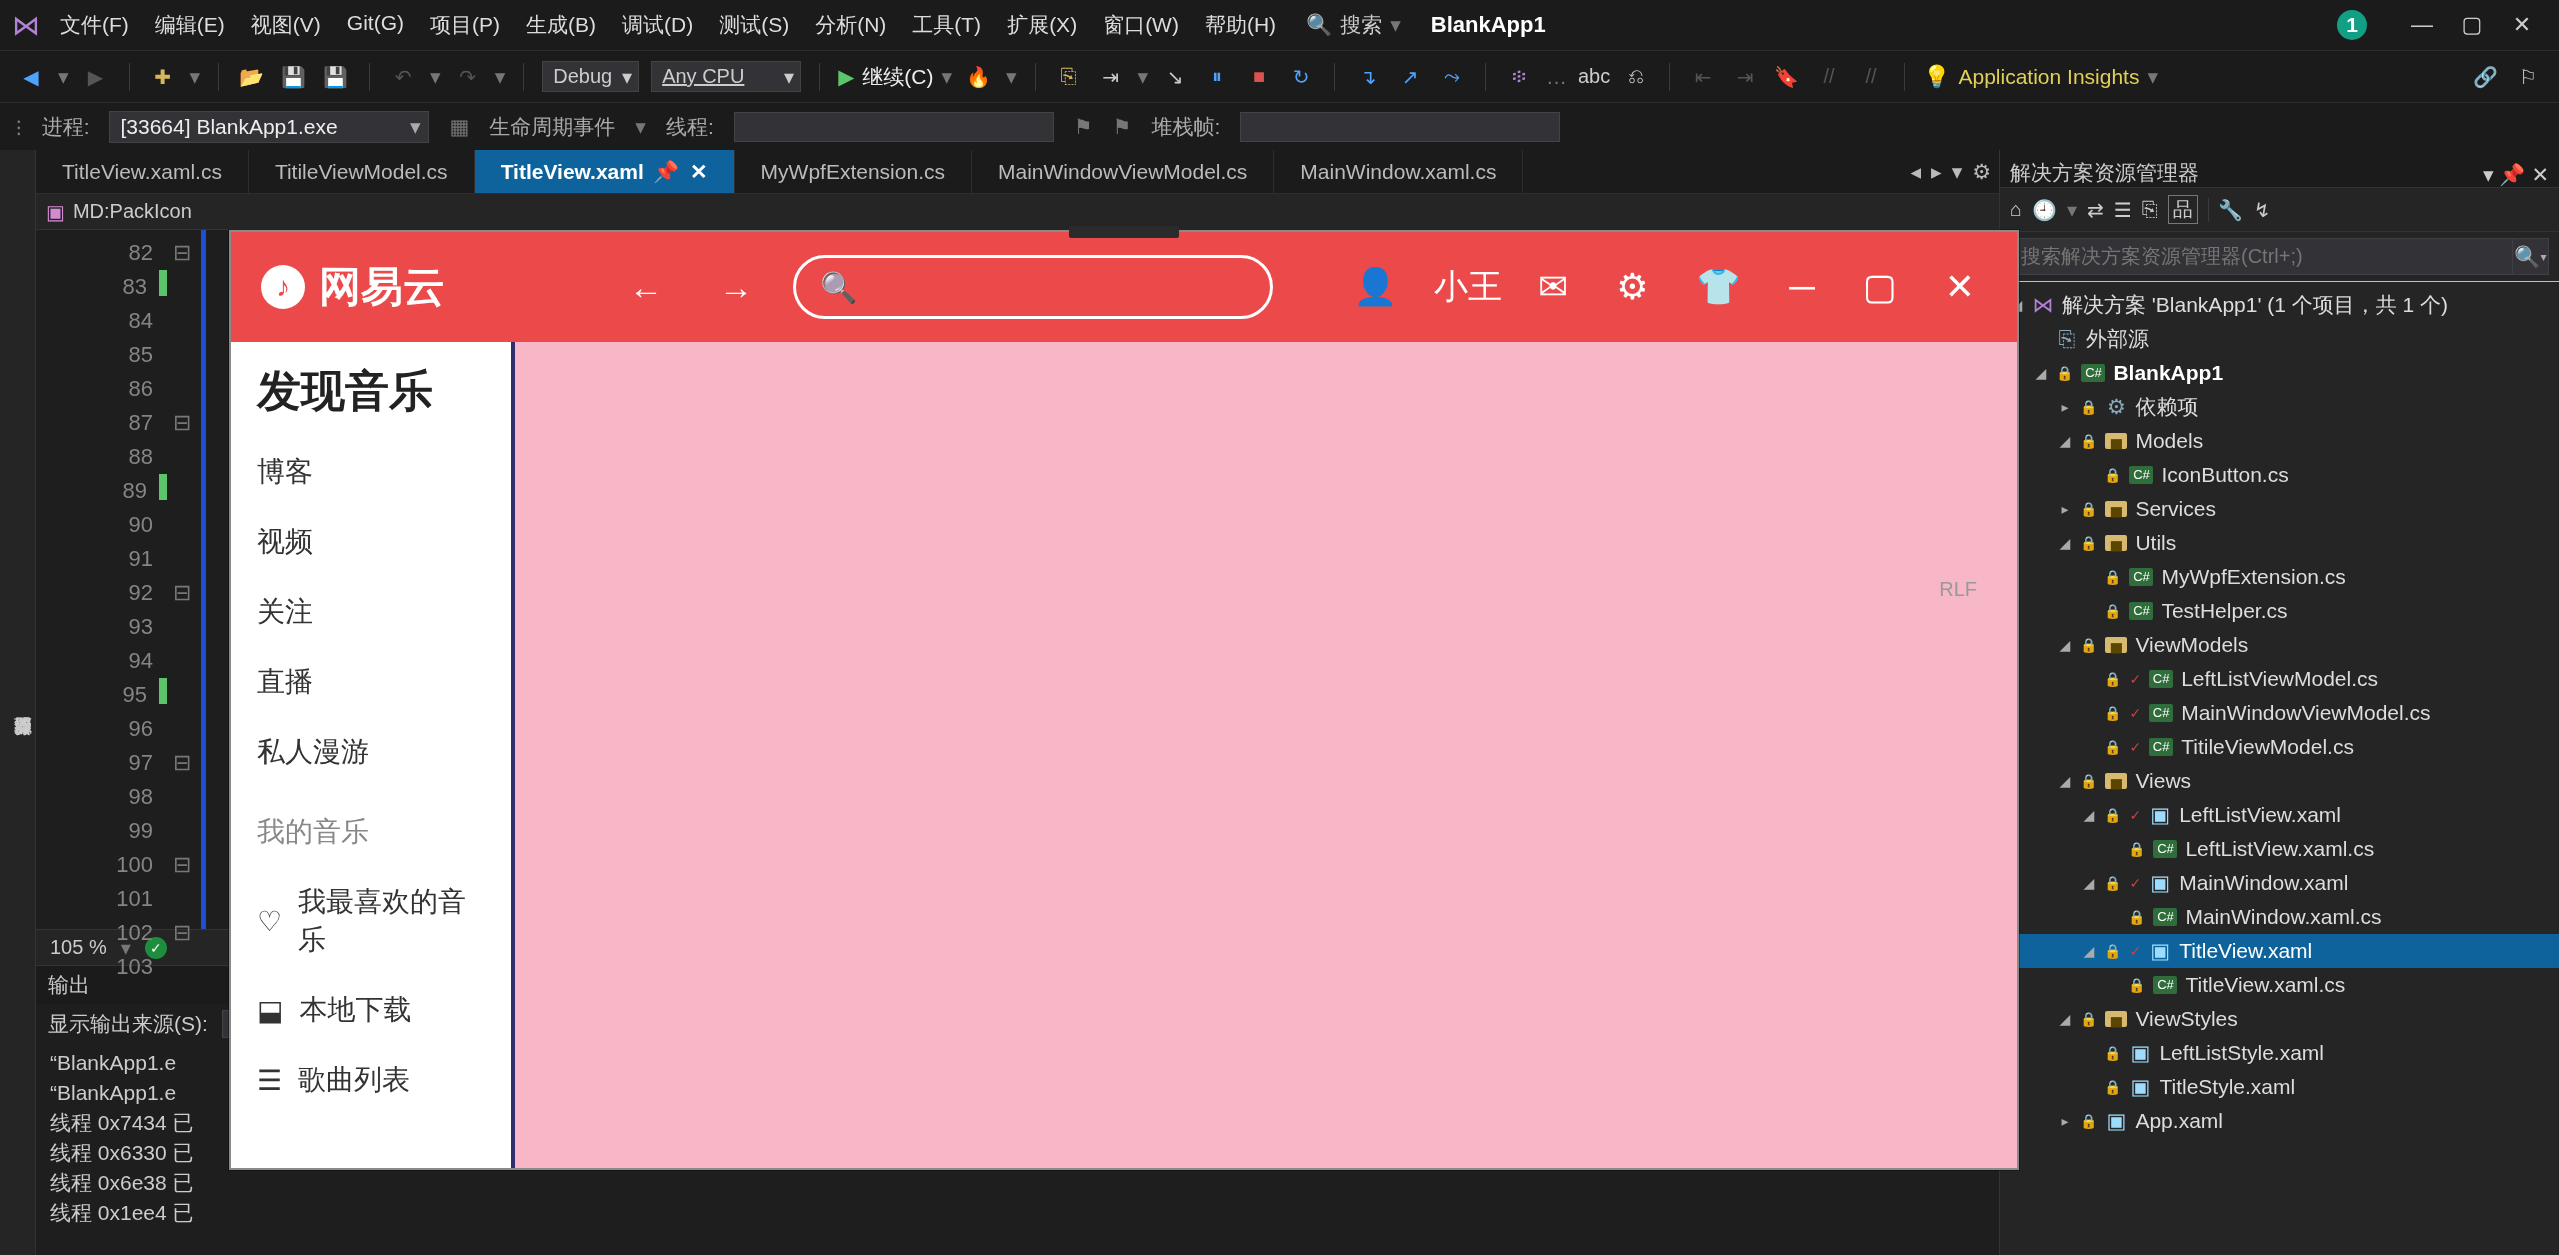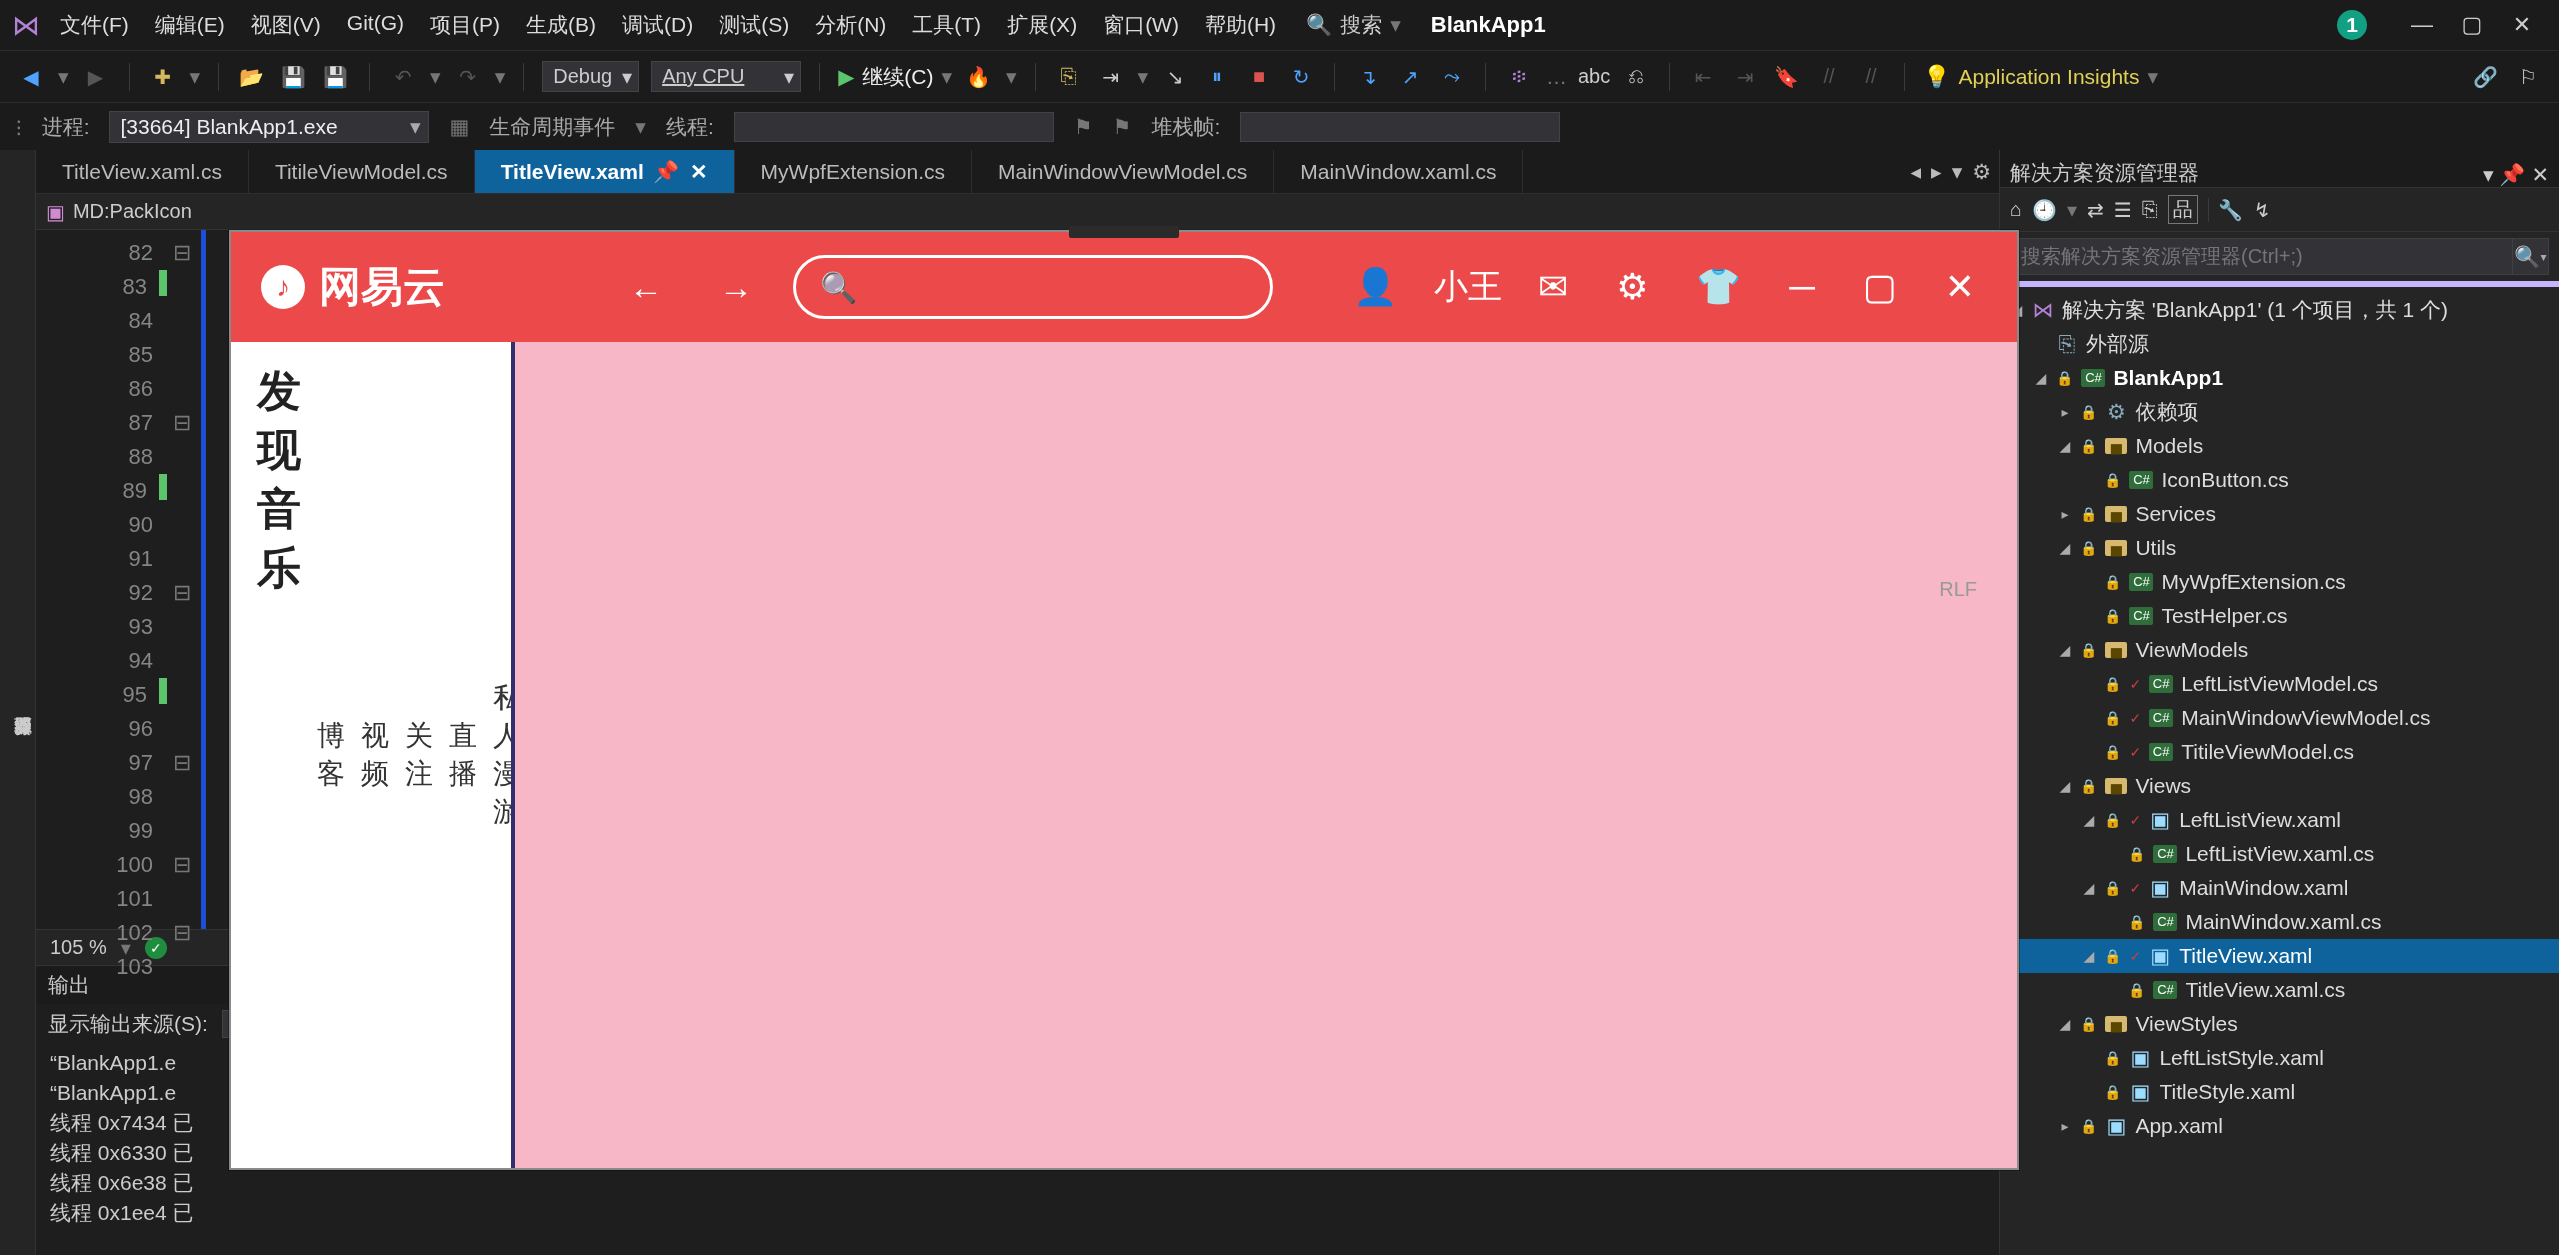--- a/index.html
+++ b/index.html
@@ -68,40 +68,40 @@
 .preview { position: absolute; left: 193px; top: 0; width: 1790px; height: 940px; background: #fff; border: 2px solid #8a8a8a; display: flex; flex-direction: column; box-shadow: 0 0 0 1px rgba(0,0,0,.3); }
 .preview-title { height: 110px; background: #ec4a4a; display: flex; align-items: center; padding: 0 30px; gap: 24px; color: #fff; }
 .preview-title .brand { display:flex; align-items:center; gap:14px; font-size: 42px; font-weight: 600; }
 .preview-title .brand .bicon { width: 44px; height: 44px; border-radius: 50%; background: #fff; color: #ec4a4a; display:flex; align-items:center; justify-content:center; font-weight:700; font-size: 28px;}
 .preview-title .nav { font-size: 34px; padding: 0 16px; }
 .preview-title .searchpill { flex: 0 0 480px; height: 64px; border: 3px solid #fff; border-radius: 40px; display: flex; align-items: center; padding: 0 24px; background: transparent; color: #fff; font-size: 30px; }
 .preview-title .spacer { flex: 1; }
 .preview-title .rico { font-size: 36px; padding: 0 12px; }
 .preview-title .uname { font-size: 34px; }
 .preview-body { flex: 1; display: flex; }
-.preview-side { width: 280px; background: #fff; color: #333; padding: 20px 26px; font-size: 28px; display: flex; gap: 16px; }
+.preview-side { width: 280px; background: #fff; color: #333; padding: 20px 26px; font-size: 28px; display: flex; flex-direction: column; gap: 32px; }
 .preview-side h2 { font-size: 44px; color: #222; font-weight: 700; }
 .preview-side .grp { color: #888; margin-top: 10px; }
 .preview-side .itm { display:flex; align-items:center; gap: 16px; color:#333; }
 .preview-main { flex: 1; background: #f7b7c6; border-left: 4px solid #2f2f70; }
 .preview-handle { position: absolute; top: -6px; left: 50%; transform: translateX(-50%); width: 110px; height: 12px; background: #2b2b2b; border-radius: 2px; }
 
 
 .outputwrap { height: 290px; background: #1e1e1e; border-top: 1px solid #333; display:flex; flex-direction:column; }
 .outputhdr { height: 38px; background: #1b1b1c; display: flex; align-items: center; padding: 0 12px; color: #ccc; font-size: 21px; justify-content: space-between;}
 .outputhdr .x { color:#ccc; }
 .outputsub { height: 40px; display:flex; align-items:center; padding: 0 12px; color:#ccc; gap: 14px; font-size: 21px; }
 .outputsub .srcbox { background: #333337; border:1px solid #434346; width: 260px; height:28px;}
 .outputbody { flex:1; padding: 4px 14px; font-family: Consolas, monospace; font-size: 21px; color: #ccc; line-height: 30px; overflow:hidden;}
 
 
 .soln-title { height: 38px; background: #1b1b1c; display:flex; align-items:flex-end; justify-content:space-between; padding: 0 10px; color:#ccc; font-size:21px; border-bottom:1px solid #333;}
 .soln-tools { height: 44px; display:flex; align-items:center; gap: 10px; padding: 0 10px; border-bottom: 1px solid #333; color:#ccc; font-size:20px;}
 .soln-tools .sep { width:1px; height:24px; background:#3a3a3c;}
-.soln-search { display:flex; padding: 6px 10px; border-bottom: 6px solid #c4b5fd; }
+.soln-search { display:flex; padding: 6px 10px; border-bottom: 1px solid #c4b5fd; }
 .soln-search input { flex:1; background:#333337; border:1px solid #3f3f46; color:#8a8a8a; padding: 6px 10px; font-size:20px;}
 .soln-search .mag { width: 36px; background:#333337; border:1px solid #3f3f46; border-left:none; display:flex; align-items:center; justify-content:center; color:#aaa;}
 .tree { flex:1; padding: 6px 0; font-size: 21px; overflow:auto; }
 .tree .node { display:flex; align-items:center; height: 34px; padding-left: 10px; gap: 8px; color: #ddd; white-space: nowrap; }
 .tree .node.sel { background: #0e639c; color:#fff; }
 .tree .tw { width: 14px; text-align:center; color:#aaa; font-size:14px; }
 .tree .lock { color:#888; font-size:14px; }
 .tree .check { color:#cc4040; font-size:14px; }
 .tree .fico { width:22px; text-align:center; }
 .tree .fico.fold { background:#d7b96f; color:#5a4600; font-size:14px; border-radius:2px; height:16px; line-height:16px;}

